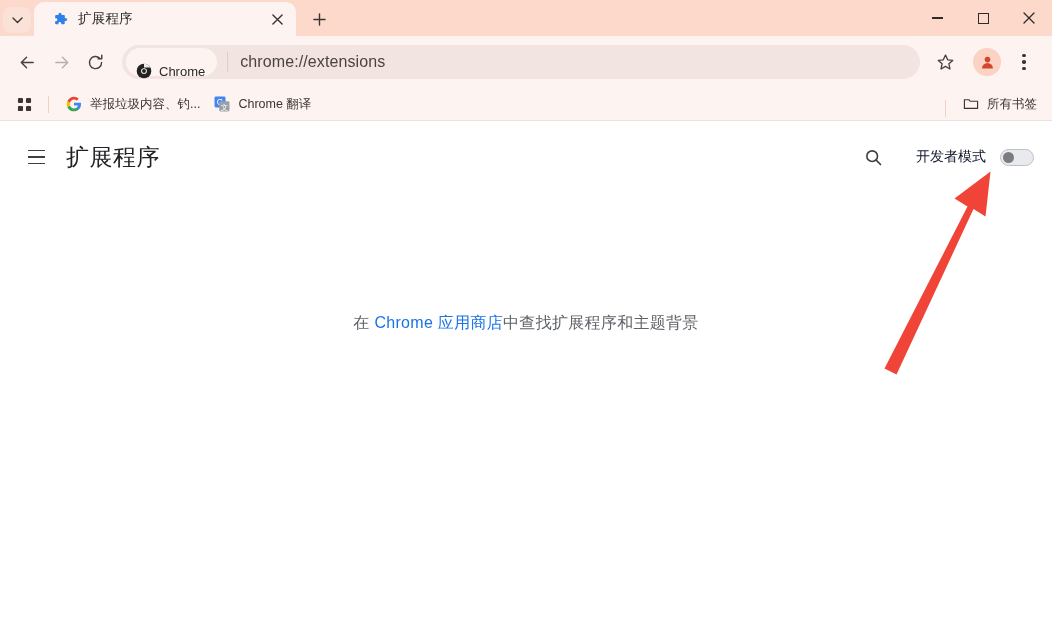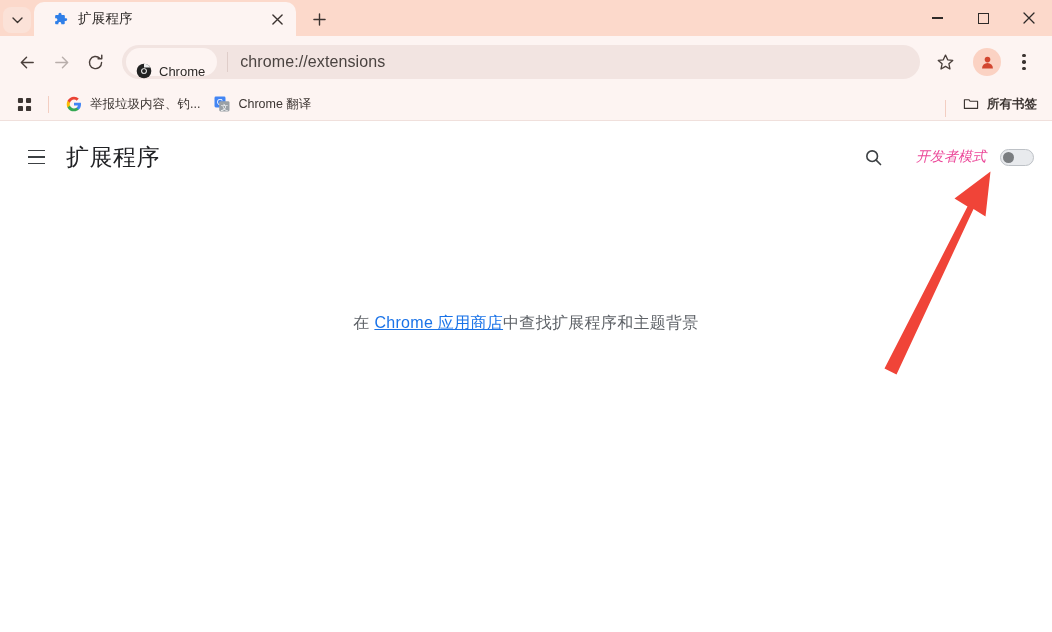--- a/index.html
+++ b/index.html
@@ -130,21 +130,21 @@
   .bm-item {
     display: flex; align-items: center; gap: 8px;
     height: 25px; padding: 0 7px; border-radius: 6px;
     cursor: pointer; max-width: 160px;
   }
   .bm-ico { width: 16px; height: 16px; flex: 0 0 16px; display: block; }
   .bm-label {
     font-size: 12.5px; color: #3c3532; white-space: nowrap;
     overflow: hidden; text-overflow: ellipsis;
   }
-  .bm-right { margin-left: auto; display: flex; align-items: flex-end; font-weight: bold; }
+  .bm-right { margin-left: auto; display: flex; align-items: flex-end; }
 
   
   .page {
     position: absolute; left: 0; top: 121px; width: 1052px; height: 511px;
     background: #ffffff; overflow: hidden;
   }
   .ext-header {
     position: relative; height: 72px;
     display: flex; align-items: center;
     padding: 0 18px 0 16px;
@@ -158,40 +158,40 @@
   .ext-title {
     font-size: 23px; color: #202124; margin-left: 10px;
     font-weight: 400; letter-spacing: .5px;
   }
   .ext-header-right { margin-left: auto; display: flex; align-items: center; }
   .search-btn {
     width: 38px; height: 38px; border-radius: 50%;
     display: flex; align-items: center; justify-content: center;
     cursor: pointer; flex: 0 0 38px;
   }
-  .devmode-label { font-size: 14px; color: #ec4899; margin: 0 14px 0 24px; white-space: nowrap; font-style: italic; }
+  .devmode-label { font-size: 14px; color: #0f172a; margin: 0 14px 0 24px; white-space: nowrap; }
   .toggle {
     width: 34px; height: 17px; border-radius: 9px;
     background: #e8eaed; border: 1px solid #bdc1c6;
     position: relative; cursor: pointer; flex: 0 0 34px;
   }
   .toggle .knob {
     position: absolute; left: 2px; top: 2px;
     width: 11px; height: 11px; border-radius: 50%;
     background: #7a7d80;
   }
   .empty-area {
     position: absolute; left: 0; top: 72px; width: 1052px; height: 439px;
   }
   .empty-msg {
     position: absolute; left: 0; top: 120px; width: 1052px;
     text-align: center; font-size: 16px; color: #5f6368; letter-spacing: .3px;
   }
   .empty-msg a {
-    color: #1a73e8; text-decoration: underline; cursor: pointer;
+    color: #1a73e8; cursor: pointer;
   }
 
   
   .annot { position: absolute; left: 0; top: 0; width: 1052px; height: 632px; pointer-events: none; }
 </style>
 </head>
 <body>
 
 <div id="app">
 

